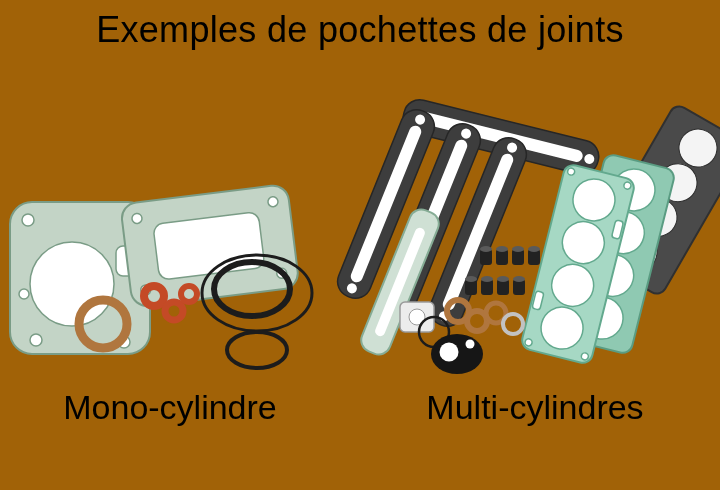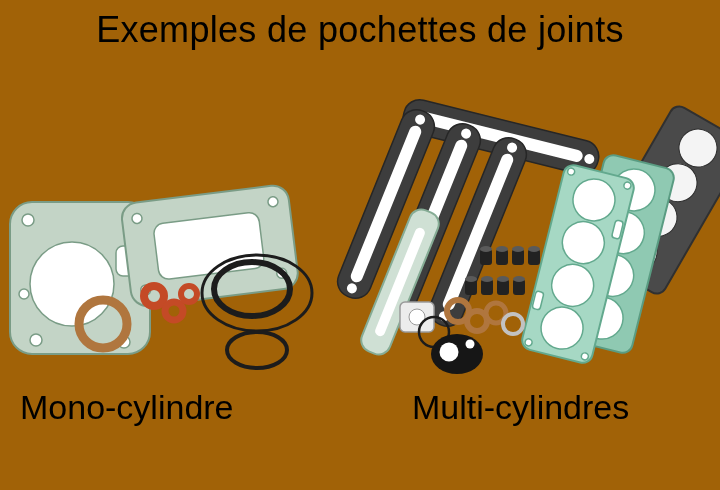--- a/index.html
+++ b/index.html
@@ -5,24 +5,24 @@
   html,body{margin:0;padding:0;background:#ffffff;}
   .canvas{
     position:relative;width:720px;height:490px;background:#a16207;overflow:hidden;
     font-family:"Liberation Sans", sans-serif;color:#000;
   }
   .title{
     position:absolute;top:8px;left:0;width:720px;text-align:center;
     font-size:36px;line-height:44px;font-weight:400;letter-spacing:.3px;color:#000;
   }
   .caption{
-    position:absolute;top:388px;font-size:34px;font-weight:400;color:#000;
+    position:absolute;top:388px;font-size:34px;font-weight:400;color:#000;text-align:center;
   }
   .caption-mono{left:20px;width:300px;}
-  .caption-multi{left:412px;width:290px;}
+  .caption-multi{left:390px;width:290px;}
   .svg-scene{position:absolute;display:block;}
   .scene-mono{left:8px;top:172px;}
   .scene-multi{left:316px;top:92px;}
 
   
   .plate-green{fill:#c3d4c6;stroke:#7a9c86;stroke-width:2;}
   .hole{fill:#ffffff;stroke:#7a9c86;stroke-width:1.5;}
   .plate-teal{fill:#a6d8c4;stroke:#63a98e;stroke-width:2;}
   .plate-teal2{fill:#8fc9b2;stroke:#5a9c82;stroke-width:2;}
   .hole-teal{fill:#ffffff;stroke:#63a98e;stroke-width:1.5;}

